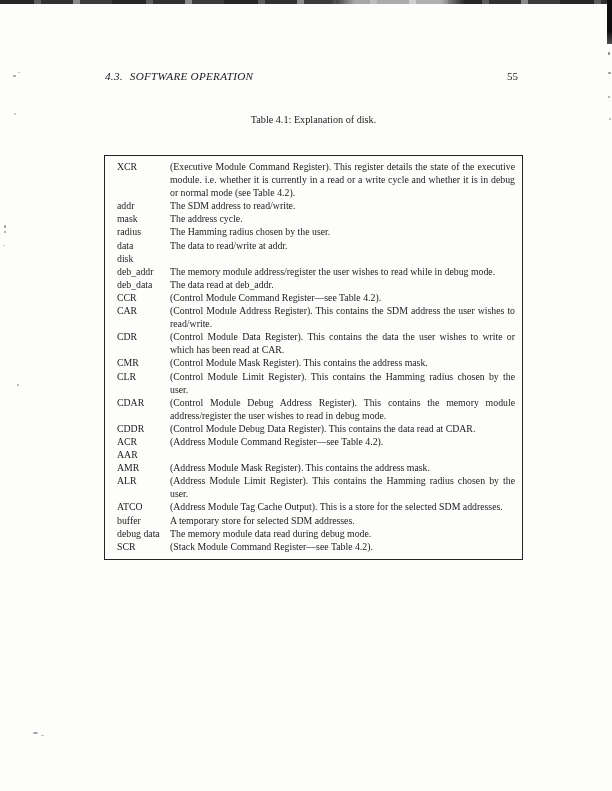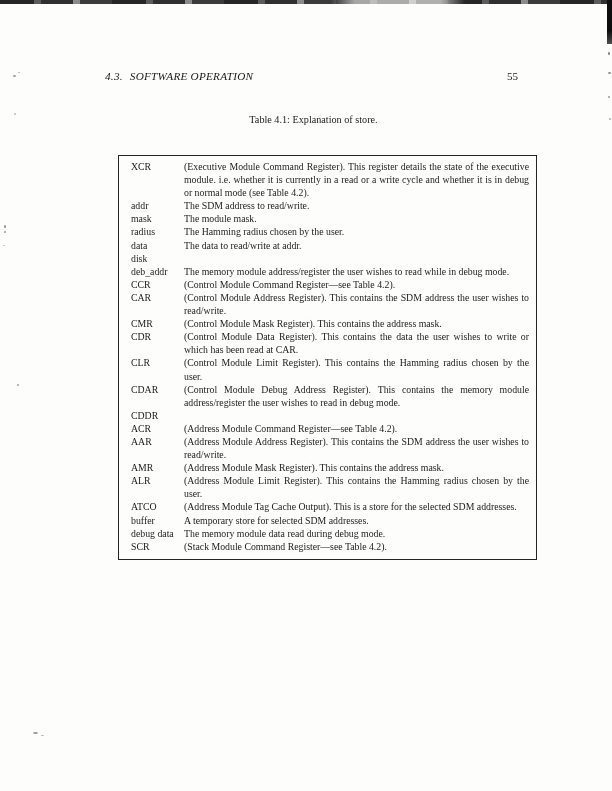--- a/index.html
+++ b/index.html
@@ -37,21 +37,21 @@
   .pageno { font-size: 11px; font-style: normal; padding-left: 12px; }
 
   
   .caption {
     position: absolute; left: 104px; top: 114px; width: 419px;
     text-align: center; font-size: 10.2px;
   }
 
   
   .ttable {
-    position: absolute; left: 118px; top: 155px; width: 419px;
+    position: absolute; left: 104px; top: 155px; width: 419px;
     border: 1.6px solid #242424;
     box-sizing: border-box;
     padding: 4px 7px 6px 12px;
     font-family: Liberation Serif, serif;
   }
   .trow {
     display: grid; grid-template-columns: 53px 1fr;
     font-size: 9.8px; line-height: 13.1px;
   }
   .term { padding-right: 4px; white-space: nowrap; }
@@ -78,37 +78,37 @@
   <div class="spk" style="right:2px;top:96px;width:2px;height:2px;background:#9a9a9a;"></div>
   <div class="spk" style="right:1px;top:118px;width:2px;height:2px;background:#ababab;"></div>
 
   <div class="header">
     <span class="sec">
       <span>4.3.</span><span class="sec-title">SOFTWARE OPERATION</span>
     </span>
     <span class="pageno">55</span>
   </div>
 
-  <div class="caption">Table 4.1: Explanation of store.</div>
+  <div class="caption">Table 4.1: Explanation of disk.</div>
 
   <div class="ttable">
     <div id="tbody">
   <div class="trow">
     <div class="term">XCR</div>
     <div class="def">(Executive Module Command Register). This register details the state of the executive module. i.e. whether it is currently in a read or a write cycle and whether it is in debug or normal mode (see Table 4.2).</div>
   </div>
 
   <div class="trow">
     <div class="term">addr</div>
     <div class="def">The SDM address to read/write.</div>
   </div>
 
   <div class="trow">
     <div class="term">mask</div>
-    <div class="def">The module mask.</div>
+    <div class="def">The address cycle.</div>
   </div>
 
   <div class="trow">
     <div class="term">radius</div>
     <div class="def">The Hamming radius chosen by the user.</div>
   </div>
 
   <div class="trow">
     <div class="term">data</div>
     <div class="def">The data to read/write at addr.</div>
@@ -116,63 +116,67 @@
 
   <div class="trow">
     <div class="term">disk</div>
   </div>
 
   <div class="trow">
     <div class="term">deb_addr</div>
     <div class="def">The memory module address/register the user wishes to read while in debug mode.</div>
   </div>
 
+  <div class="trow">
+    <div class="term">deb_data</div>
+    <div class="def">The data read at deb_addr.</div>
+  </div>
 
   <div class="trow">
     <div class="term">CCR</div>
     <div class="def">(Control Module Command Register—see Table 4.2).</div>
   </div>
 
   <div class="trow">
     <div class="term">CAR</div>
     <div class="def">(Control Module Address Register). This contains the SDM address the user wishes to read/write.</div>
   </div>
 
   <div class="trow">
+    <div class="term">CDR</div>
+    <div class="def">(Control Module Data Register). This contains the data the user wishes to write or which has been read at CAR.</div>
+  </div>
+
+  <div class="trow">
     <div class="term">CMR</div>
     <div class="def">(Control Module Mask Register). This contains the address mask.</div>
   </div>
 
   <div class="trow">
-    <div class="term">CDR</div>
-    <div class="def">(Control Module Data Register). This contains the data the user wishes to write or which has been read at CAR.</div>
-  </div>
-
-  <div class="trow">
     <div class="term">CLR</div>
     <div class="def">(Control Module Limit Register). This contains the Hamming radius chosen by the user.</div>
   </div>
 
   <div class="trow">
     <div class="term">CDAR</div>
     <div class="def">(Control Module Debug Address Register). This contains the memory module address/register the user wishes to read in debug mode.</div>
   </div>
 
   <div class="trow">
     <div class="term">CDDR</div>
+    <div class="def">(Control Module Debug Data Register). This contains the data read at CDAR.</div>
   </div>
 
   <div class="trow">
     <div class="term">ACR</div>
     <div class="def">(Address Module Command Register—see Table 4.2).</div>
   </div>
 
   <div class="trow">
     <div class="term">AAR</div>
-    <div class="def">(Address Module Address Register). This contains the SDM address the user wishes to read/write.</div>
   </div>
 
   <div class="trow">
     <div class="term">AMR</div>
     <div class="def">(Address Module Mask Register). This contains the address mask.</div>
   </div>
 
   <div class="trow">
     <div class="term">ALR</div>
     <div class="def">(Address Module Limit Register). This contains the Hamming radius chosen by the user.</div>

